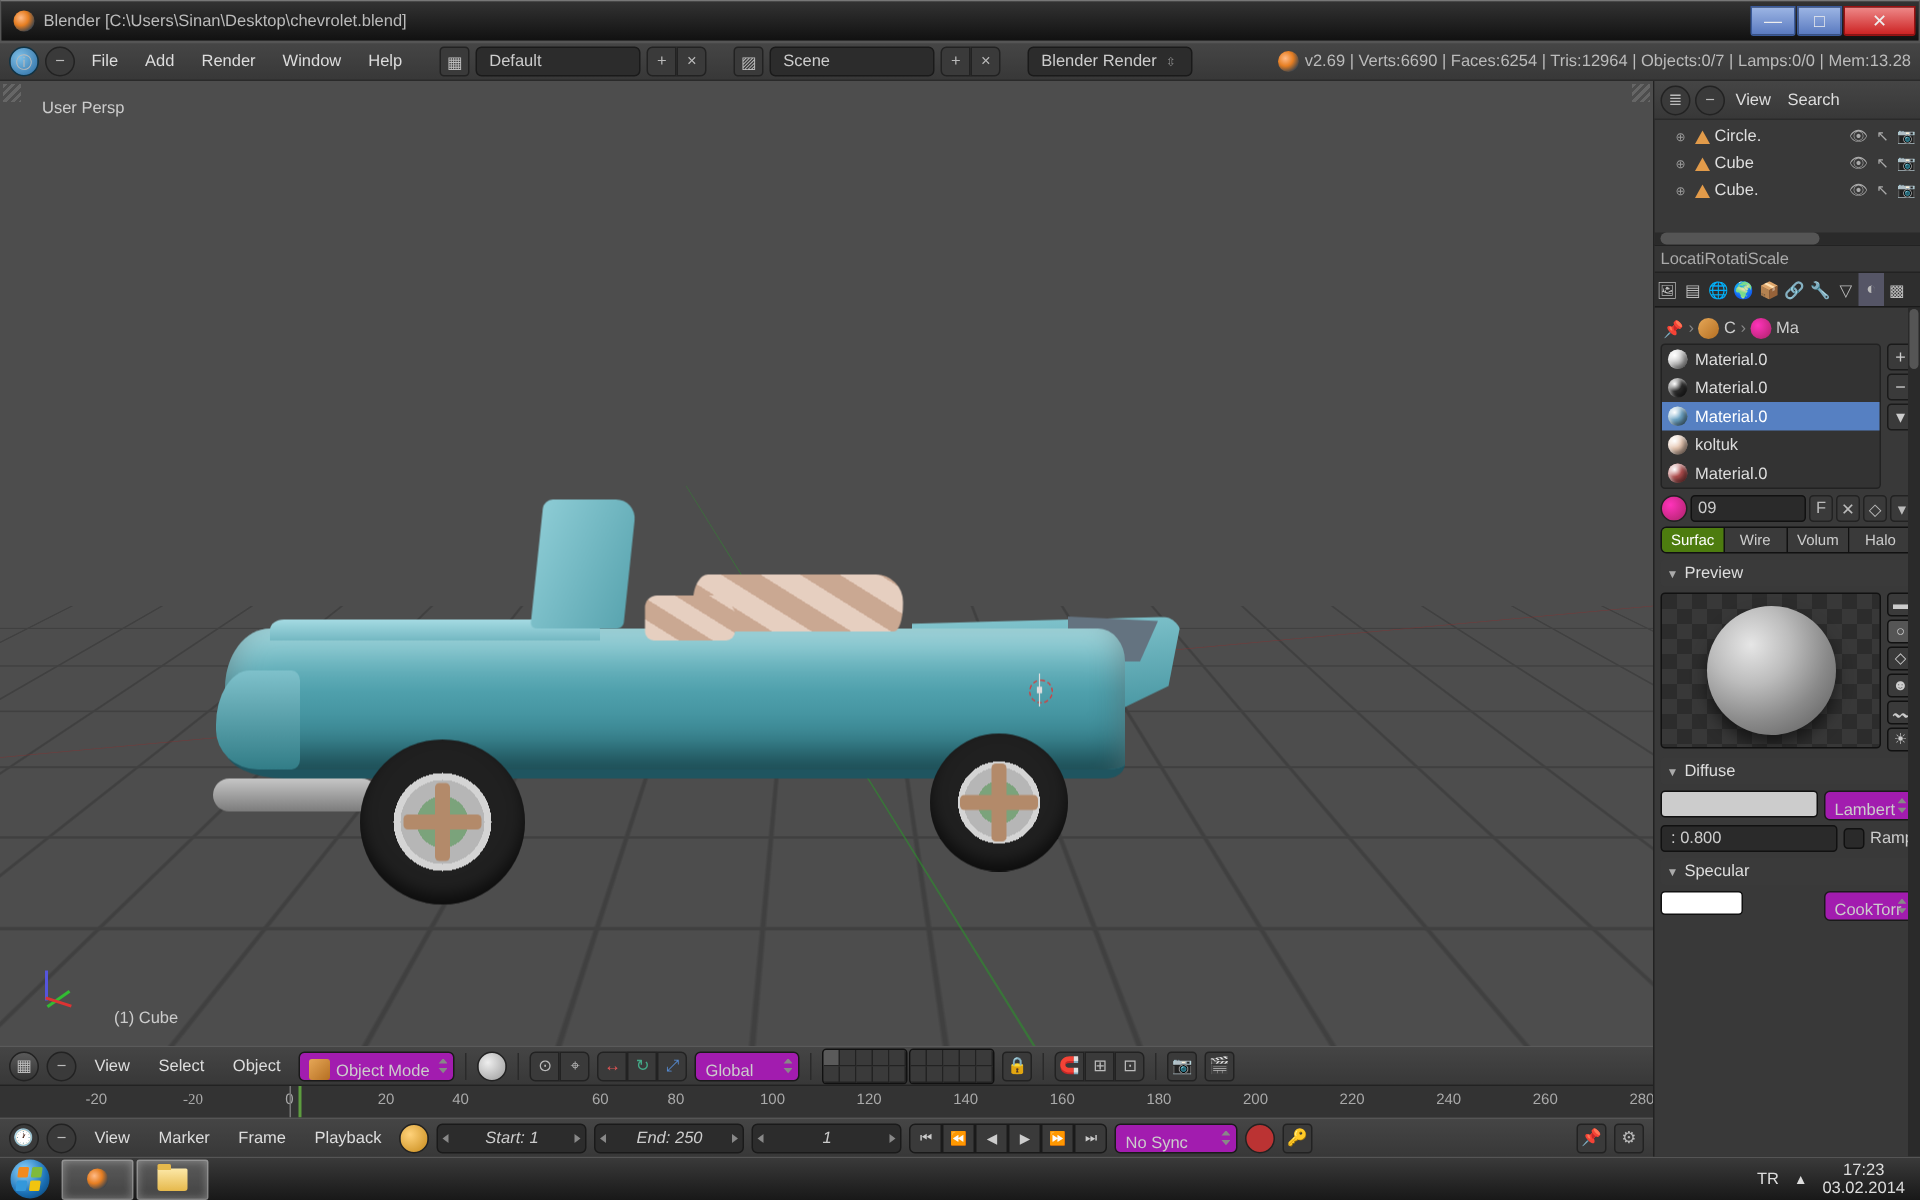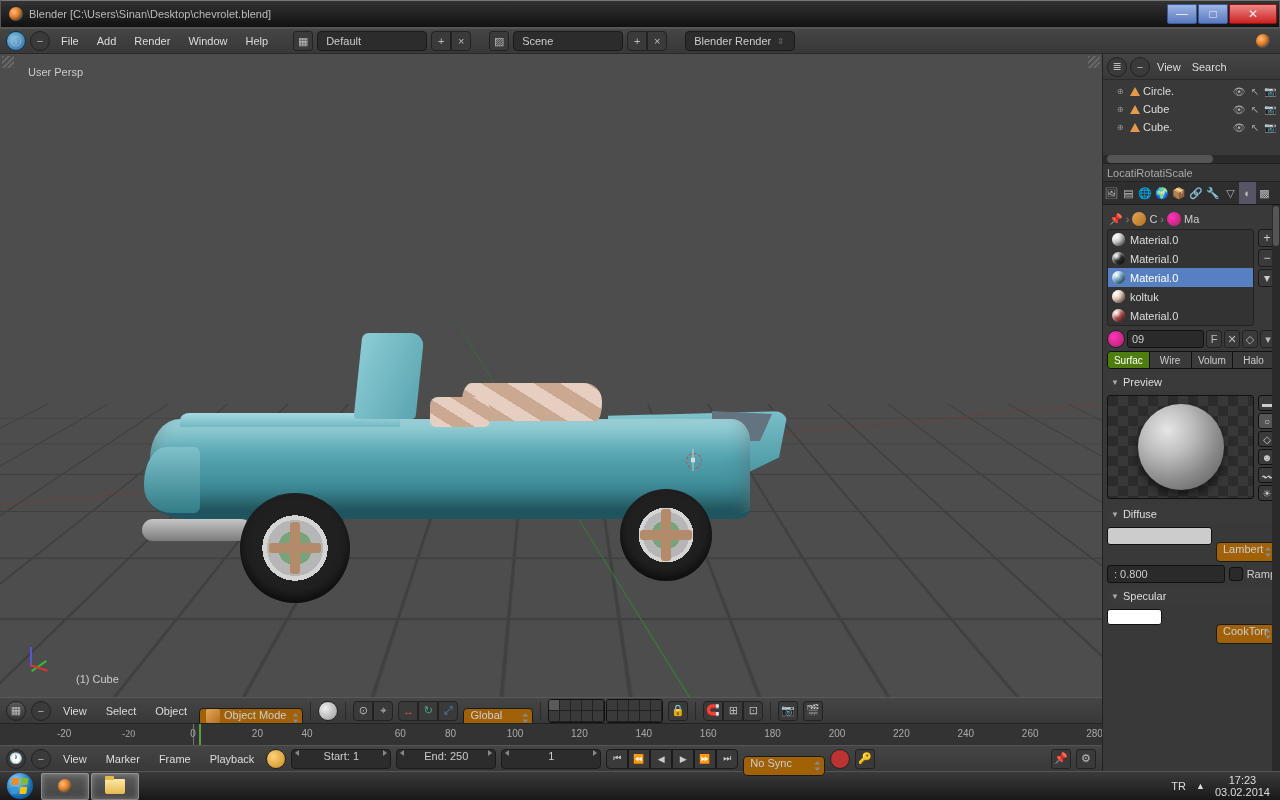--- a/index.html
+++ b/index.html
@@ -15,21 +15,21 @@
 .app { display:flex; flex-direction:column; height:743px; background:#393939; }
 .infobar { height:26px; background:linear-gradient(#454545,#383838); display:flex; align-items:center; gap:4px; padding:0 6px; border-bottom:1px solid #2a2a2a; border-top:1px solid #555;}
 .iconbtn { width:20px; height:20px; background:#3a3a3a; border:1px solid #222; border-radius:3px; display:flex; align-items:center; justify-content:center; color:#bbb; font-size:11px;}
 .iconbtn.round{border-radius:50%;}
 .menuitem { padding:0 7px; color:#ddd; height:24px; display:flex; align-items:center; }
 .dropdown { background:#2c2c2c; border:1px solid #1a1a1a; border-radius:4px; height:20px; display:flex; align-items:center; padding:0 6px 0 8px; color:#ccc; gap:6px;}
 .dropdown .tri{color:#888;font-size:8px;}
 .gutter{width:10px;}
 .sep{width:1px;height:18px;background:#2a2a2a;margin:0 2px;}
 .stats{margin-left:auto;color:#bbb;font-size:11px;white-space:nowrap;}
-.spinner{background:#2c2c2c;border:1px solid #1a1a1a;border-radius:4px;height:20px;padding:0 8px;display:flex;color:#ccc;position:relative;}
+.spinner{background:#2c2c2c;border:1px solid #1a1a1a;border-radius:4px;height:20px;padding:0 8px;display:flex;align-items:center;color:#ccc;position:relative;font-style:italic;}
 .spinner::before,.spinner::after{content:'';position:absolute;width:0;height:0;border-top:3px solid transparent;border-bottom:3px solid transparent;}
 .spinner::before{left:3px;border-right:4px solid #888;}
 .spinner::after{right:3px;border-left:4px solid #888;}
 .btngrp{display:flex;}
 .btngrp .iconbtn{border-radius:0;}
 .btngrp .iconbtn:first-child{border-radius:4px 0 0 4px;}
 .btngrp .iconbtn:last-child{border-radius:0 4px 4px 0;}
 
 .workspace{flex:1;display:flex;}
 .view3d-area{flex:1;display:flex;flex-direction:column;background:#4d4d4d;}
@@ -60,21 +60,21 @@
 .cursor3d::before{content:'';position:absolute;left:4px;top:4px;width:14px;height:14px;border:1px dashed #c44;border-radius:50%;}
 .cursor3d::after{content:'';position:absolute;left:9px;top:0;width:4px;height:22px;background:linear-gradient(#ddd,#ddd);clip-path:polygon(40% 0,60% 0,60% 40%,100% 40%,100% 60%,60% 60%,60% 100%,40% 100%,40% 60%,0 60%,0 40%,40% 40%);}
 .axis-gizmo{position:absolute;left:18px;bottom:18px;width:36px;height:36px;}
 .axis-gizmo .x{position:absolute;left:12px;top:24px;width:18px;height:2px;background:#d33;transform:rotate(18deg);}
 .axis-gizmo .y{position:absolute;left:12px;top:22px;width:18px;height:2px;background:#3b3;transform:rotate(-35deg);}
 .axis-gizmo .z{position:absolute;left:12px;top:4px;width:2px;height:20px;background:#55d;}
 .splitter-hint{position:absolute;width:12px;height:12px;background:repeating-linear-gradient(135deg,#666 0 2px,transparent 2px 4px);}
 
 .view-header{height:26px;background:linear-gradient(#454545,#383838);border-top:1px solid #5a5a5a;display:flex;align-items:center;gap:5px;padding:0 6px;}
 .view-header .menuitem{height:24px;}
-.mode-dd{background:#a16207;border:1px solid #1a1a1a;border-radius:4px;height:20px;padding:0 16px 0 6px;display:flex;align-items:flex-start;gap:4px;color:#ccc;position:relative;margin-top:15px;}
+.mode-dd{background:#a21caf;border:1px solid #1a1a1a;border-radius:4px;height:20px;padding:0 16px 0 6px;display:flex;align-items:flex-end;gap:4px;color:#ccc;position:relative;}
 .mode-dd::after{content:'';position:absolute;right:4px;top:4px;width:6px;height:10px;background:linear-gradient(#888,#888);clip-path:polygon(50% 0,100% 35%,50% 35%,50% 65%,100% 65%,50% 100%,0 65%,50% 65%,50% 35%,0 35%);}
 .obj-icon{width:14px;height:14px;background:linear-gradient(135deg,#e6a757,#b56f22);border-radius:2px;}
 .layerbtns{display:flex;gap:1px;}
 .layerbtns .layergrp{display:grid;grid-template-columns:repeat(5,11px);grid-template-rows:11px 11px;gap:0;border:1px solid #111;border-radius:3px;overflow:hidden;}
 .layerbtns .cell{background:#3a3a3a;border-right:1px solid #222;border-bottom:1px solid #222;}
 .layerbtns .cell.act{background:#5a5a5a;}
 
 .timeline-ruler{height:22px;background:#333;border-top:1px solid #222;position:relative;overflow:hidden;}
 .timeline-ruler .zero{position:absolute;width:1px;top:0;bottom:0;background:#777;}
 .timeline-ruler .cursor{position:absolute;width:2px;top:0;bottom:0;background:#5d9c3f;}
@@ -191,21 +191,21 @@
       </div>
     <div class="btngrp">
         <div class="iconbtn">+</div>
         <div class="iconbtn">×</div>
       </div>
     <div class="gutter"></div>
     <div class="dropdown" style="width:110px;">
         <span>Blender Render</span>
         <span class="tri">⇳</span>
       </div>
-    <div class="stats"><span class="blender-logo" style="vertical-align:middle;margin-right:4px;"></span></div>
+    <div class="stats"><span class="blender-logo" style="vertical-align:middle;margin-right:4px;"></span><span>v2.69 | Verts:6690 | Faces:6254 | Tris:12964 | Objects:0/7 | Lamps:0/0 | Mem:13.28</span></div>
   </div>
 
   <div class="workspace">
 
     <div class="view3d-area">
       <div class="view3d">
         <div class="splitter-hint" style="top:2px;left:2px;"></div>
         <div class="splitter-hint" style="top:2px;right:2px;"></div>
         <div class="label" style="top:12px;left:28px;">User Persp</div>
         <div class="grid-plane"></div>

